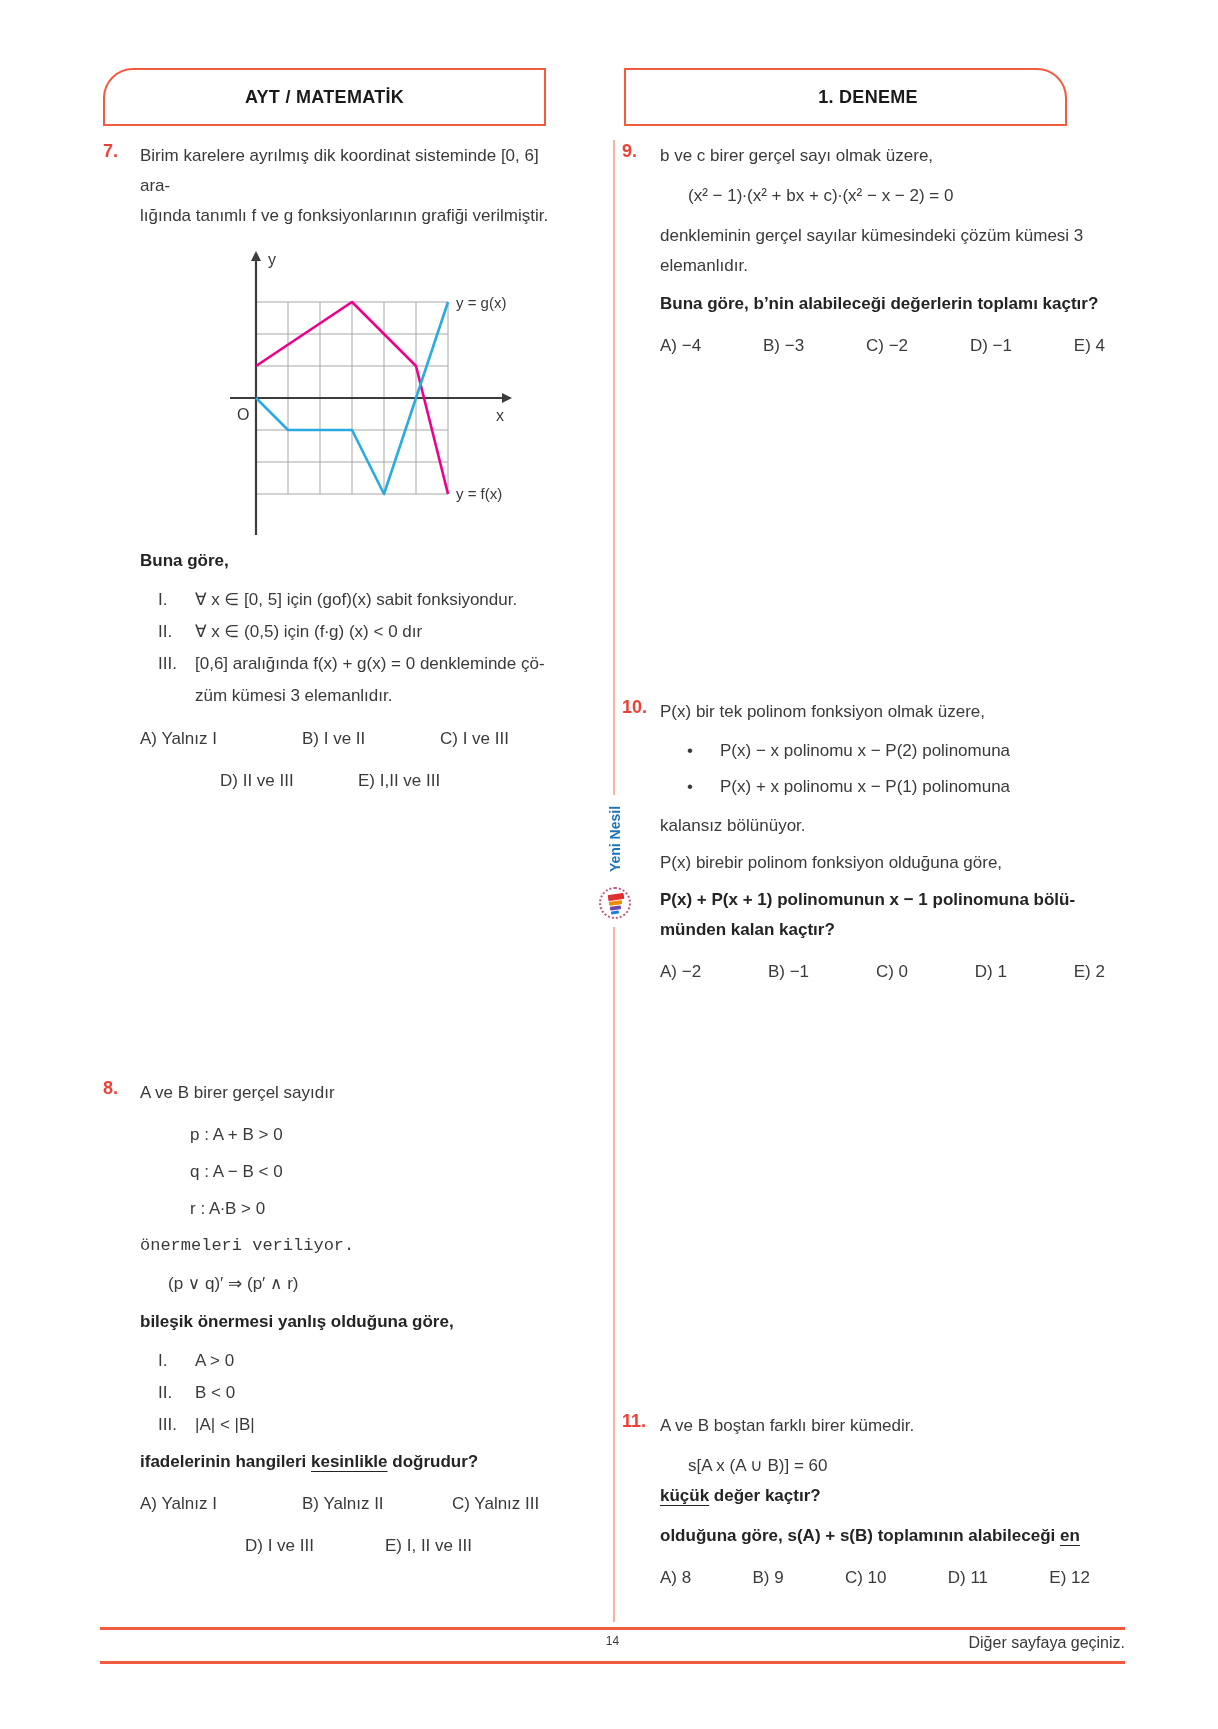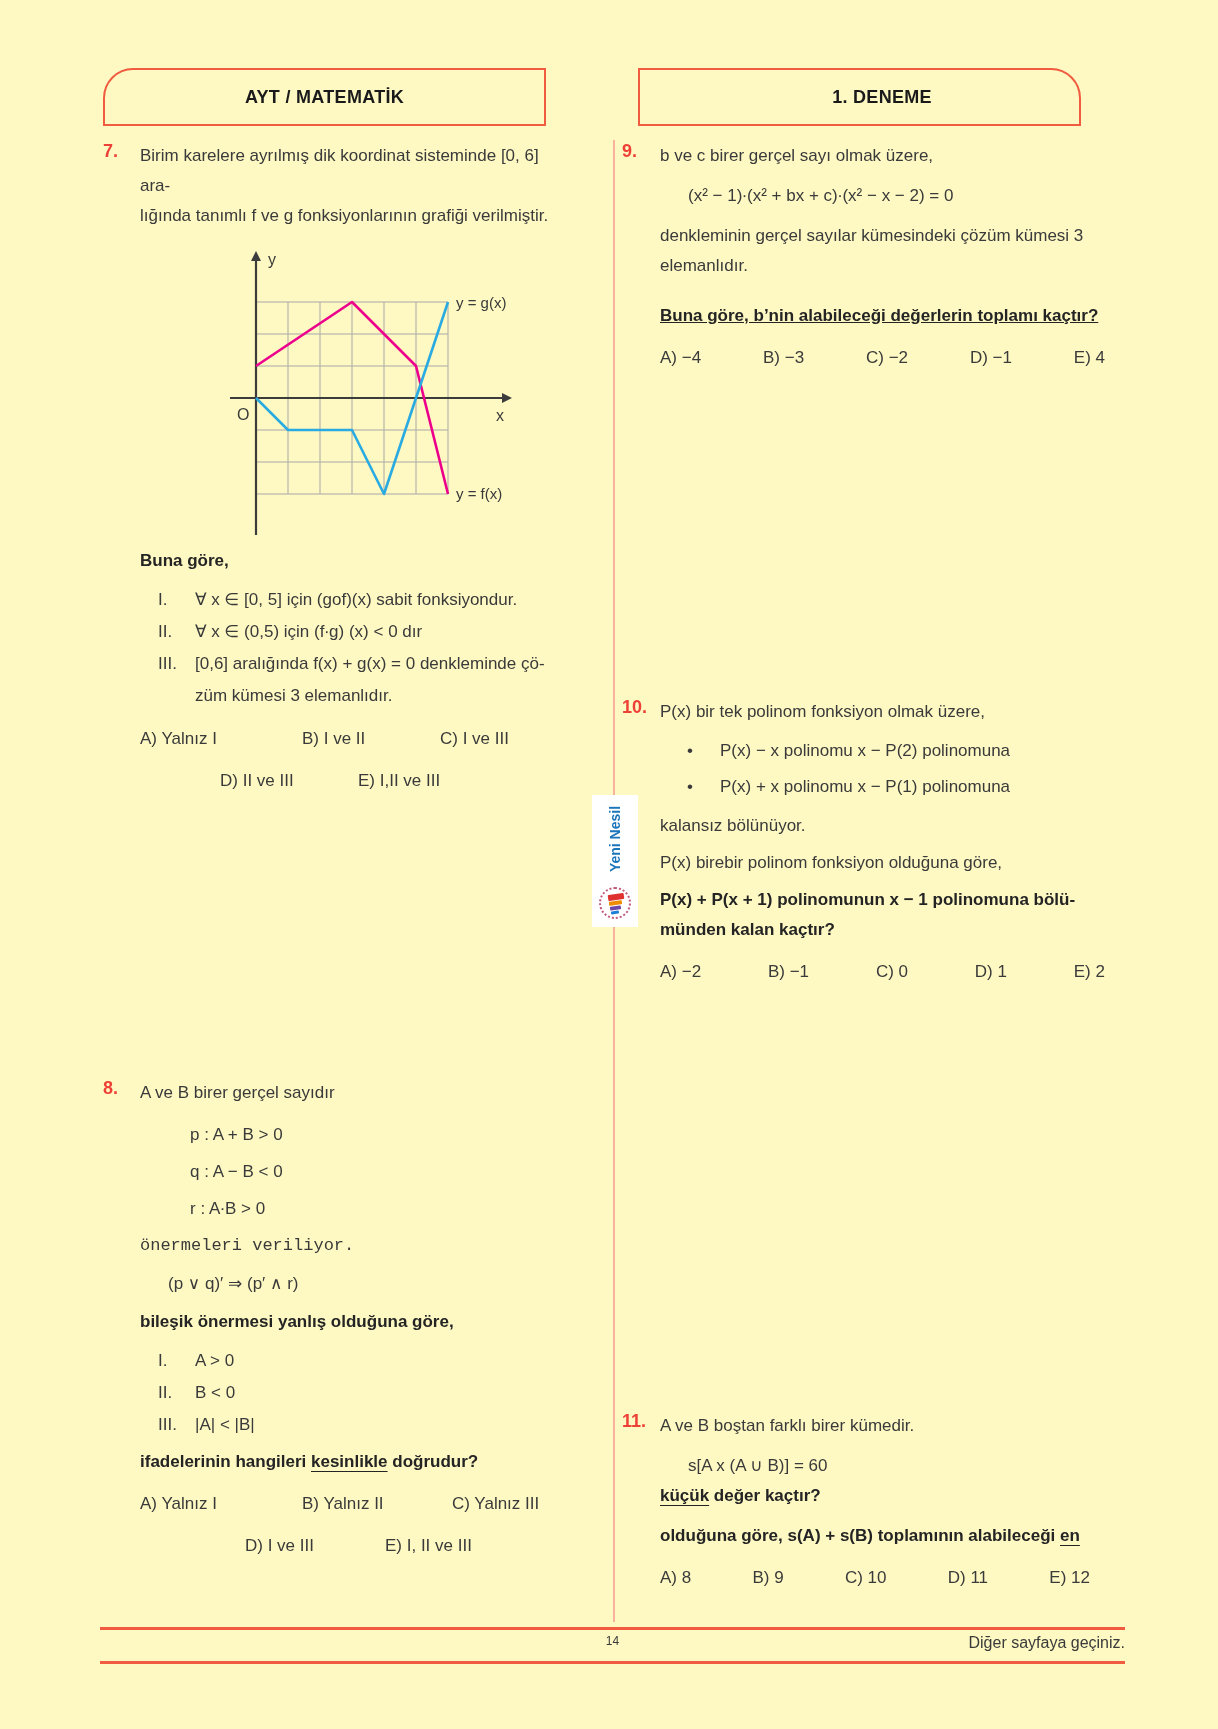--- a/index.html
+++ b/index.html
@@ -1,25 +1,25 @@
 <!DOCTYPE html>
 <html><head>
 <meta charset="utf-8">
 <style>
   * { margin:0; padding:0; box-sizing:border-box; }
   body { background:#e9e9e9; font-family:"Liberation Sans","DejaVu Sans",sans-serif; }
-  .page { position:relative; width:1218px; height:1729px; background:#fef9c3; margin:0 auto;
+  .page { position:relative; width:1218px; height:1729px; background:#ffffff; margin:0 auto;
           color:#3a3a3a; font-size:17px; overflow:hidden; }
 
   
   .hdr { position:absolute; top:68px; height:58px; border:2.5px solid #f15b40;
          display:flex; align-items:center; justify-content:center;
          font-weight:bold; font-size:18px; color:#1a1a1a; letter-spacing:.3px; }
   .hdr-left  { left:103px;  width:443px; border-radius:30px 0 0 0; }
-  .hdr-right { left:638px;  width:443px; border-radius:0 30px 0 0;padding-left:45px; }
+  .hdr-right { left:624px;  width:443px; border-radius:0 30px 0 0;padding-left:45px; }
 
   
   .vdiv { position:absolute; left:613px; top:140px; width:2px; height:1482px; background:#f8b29e; }
 
   
   .q { position:absolute; }
   .qrow { display:flex; }
   .qnum { width:37px; flex:0 0 37px; color:#ed4036; font-weight:bold; font-size:18px; }
   .q-right .qnum { width:38px; flex:0 0 38px; }
   .qbody { flex:1; line-height:30px; }
@@ -198,21 +198,21 @@
   </div>
 
   <div class="q q-right" style="left:622px; top:141px; width:503px;">
     <div class="qrow">
       <span class="qnum">9.</span>
       <div class="qbody">
         <div>b ve c birer gerçel sayı olmak üzere,</div>
         <div class="eqline" style="margin-top:10px;">(x² − 1)∙(x² + bx + c)∙(x² − x − 2) = 0</div>
         <div style="margin-top:10px;">denkleminin  gerçel sayılar kümesindeki çözüm kümesi 3</div>
         <div>elemanlıdır.</div>
-        <div class="b" style="margin-top:20px;text-decoration:underline;">Buna göre, b’nin alabileceği değerlerin toplamı kaçtır?</div>
+        <div class="b" style="margin-top:8px;">Buna göre, b’nin alabileceği değerlerin toplamı kaçtır?</div>
         <div class="optrow spread">
           <span>A) −4</span>
           <span>B) −3</span>
           <span>C) −2</span>
           <span>D) −1</span>
           <span>E) 4</span>
         </div>
       </div>
     </div>
   </div>

